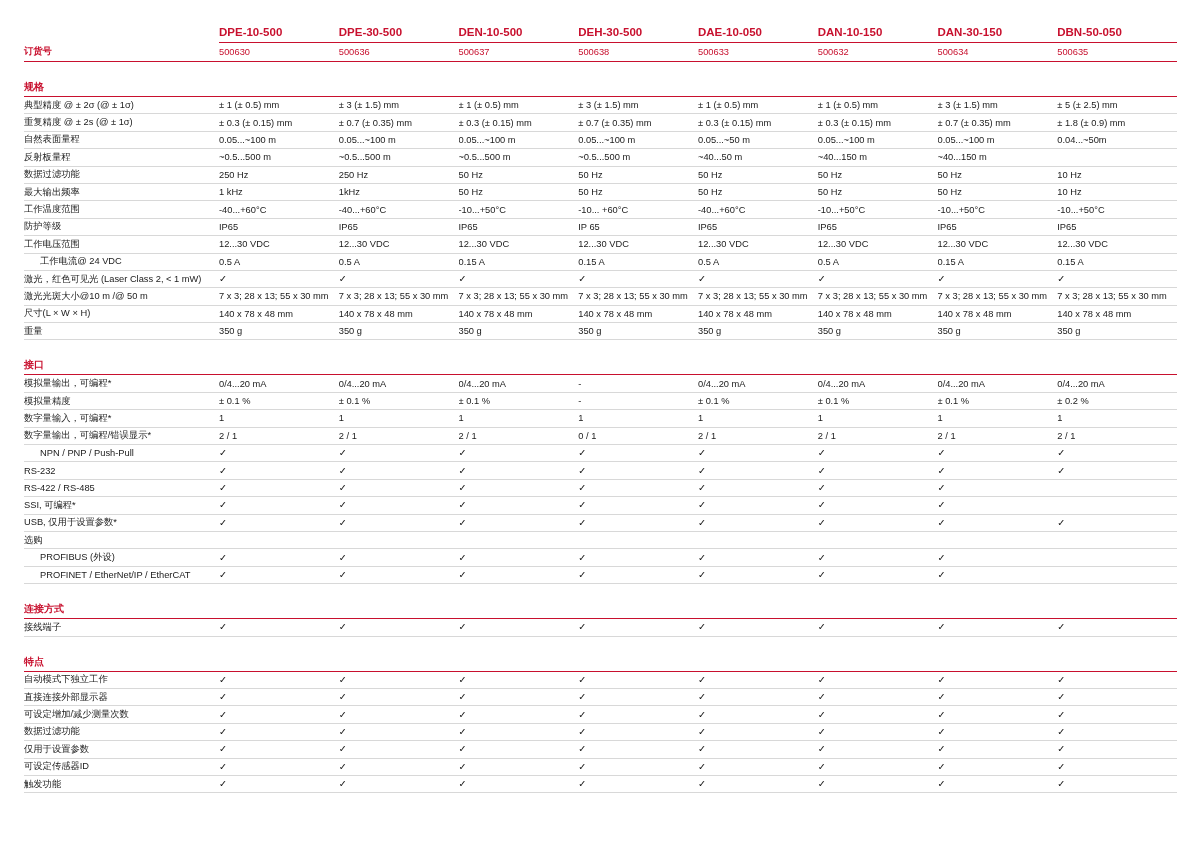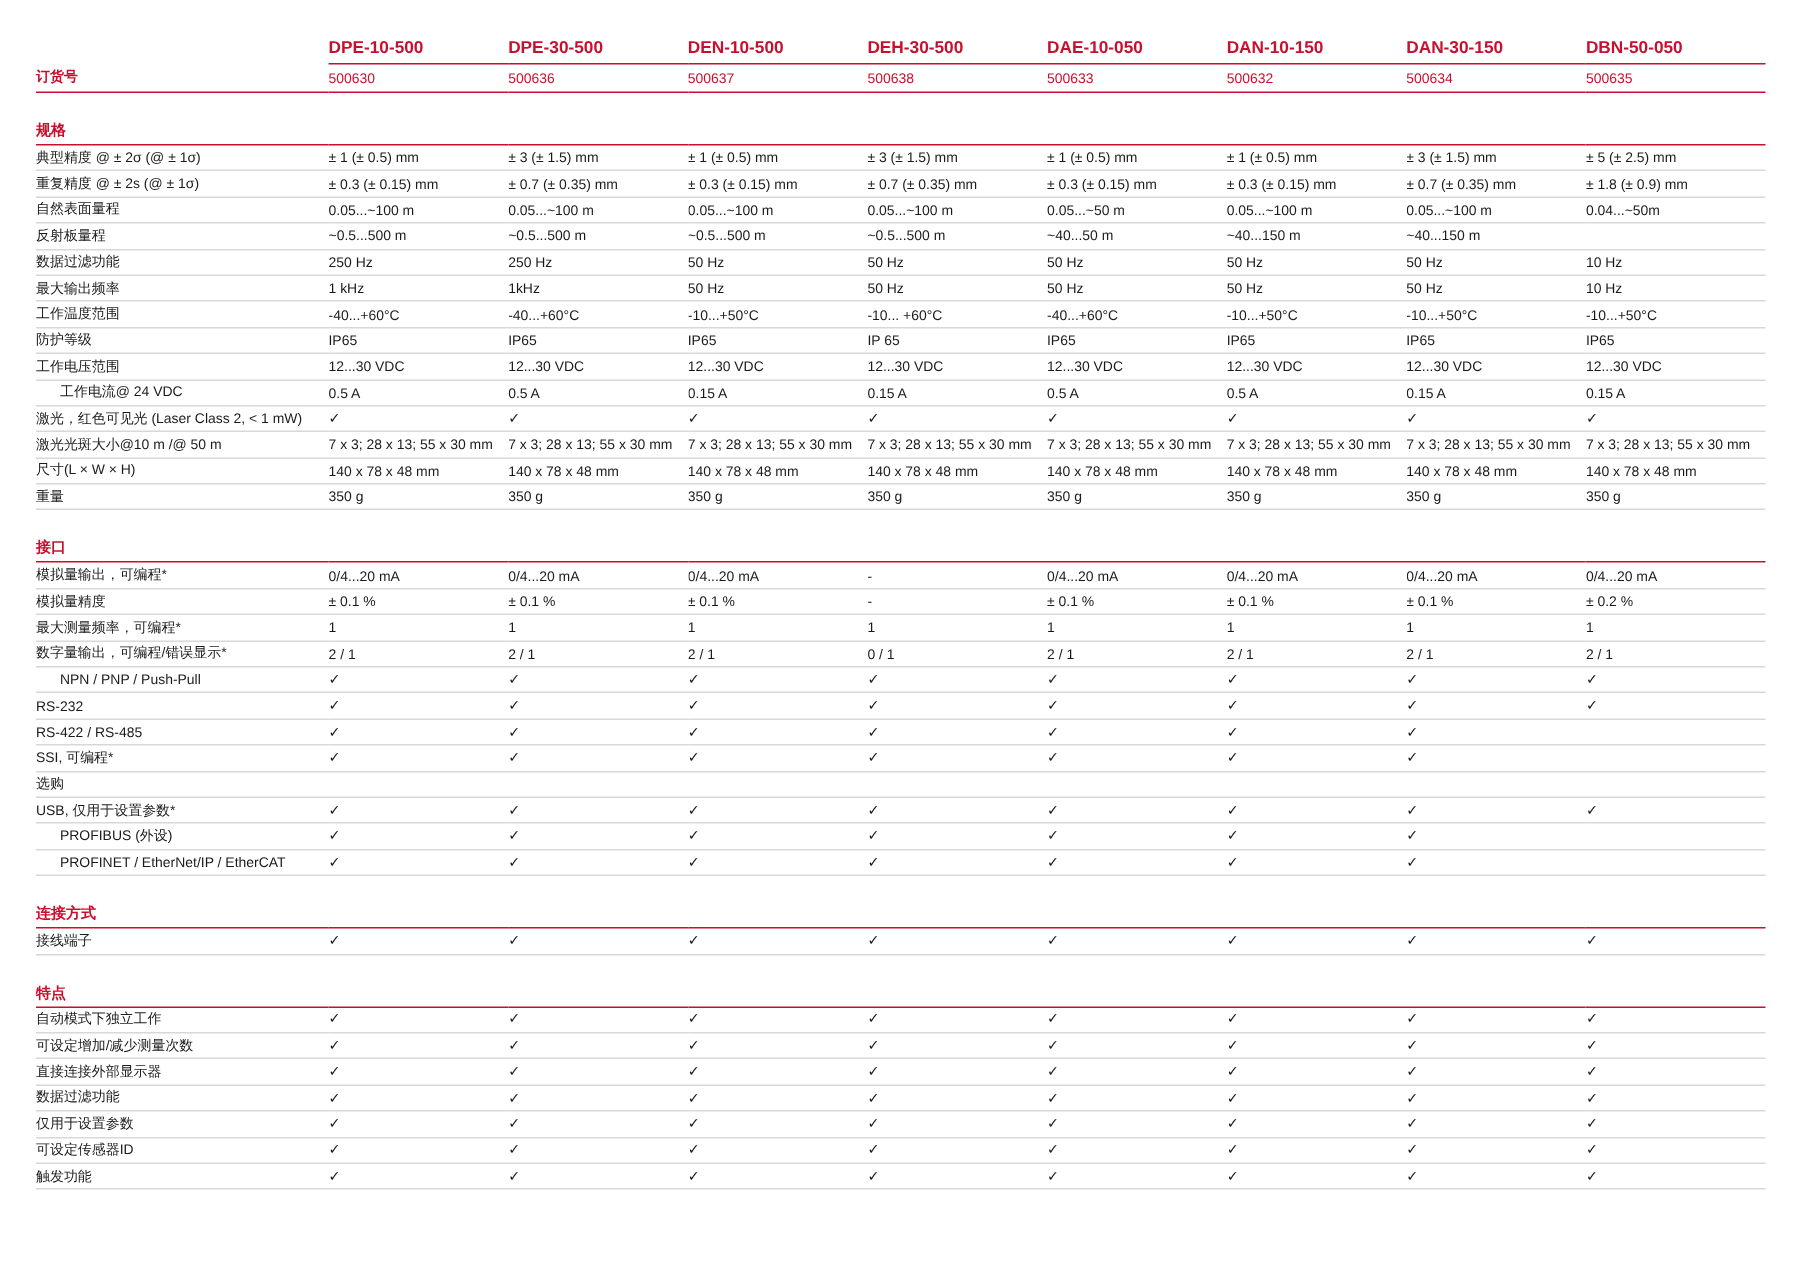--- a/index.html
+++ b/index.html
@@ -338,21 +338,21 @@
           <td class="val-cell">± 0.1 %</td>
           <td class="val-cell">± 0.1 %</td>
           <td class="val-cell">± 0.1 %</td>
           <td class="val-cell">-</td>
           <td class="val-cell">± 0.1 %</td>
           <td class="val-cell">± 0.1 %</td>
           <td class="val-cell">± 0.1 %</td>
           <td class="val-cell">± 0.2 %</td>
         </tr>
         <tr class="data-row">
-          <td class="label-cell">最大测量频率，可编程*</td>
+          <td class="label-cell">数字量输入，可编程*</td>
           <td class="val-cell">1</td>
           <td class="val-cell">1</td>
           <td class="val-cell">1</td>
           <td class="val-cell">1</td>
           <td class="val-cell">1</td>
           <td class="val-cell">1</td>
           <td class="val-cell">1</td>
           <td class="val-cell">1</td>
         </tr>
         <tr class="data-row">
@@ -404,40 +404,40 @@
           <td class="val-cell"><span class="check">✓</span></td>
           <td class="val-cell"><span class="check">✓</span></td>
           <td class="val-cell"><span class="check">✓</span></td>
           <td class="val-cell"><span class="check">✓</span></td>
           <td class="val-cell"><span class="check">✓</span></td>
           <td class="val-cell"><span class="check">✓</span></td>
           <td class="val-cell"><span class="check">✓</span></td>
           <td class="val-cell"></td>
         </tr>
         <tr class="data-row">
+          <td class="label-cell">USB, 仅用于设置参数*</td>
+          <td class="val-cell"><span class="check">✓</span></td>
+          <td class="val-cell"><span class="check">✓</span></td>
+          <td class="val-cell"><span class="check">✓</span></td>
+          <td class="val-cell"><span class="check">✓</span></td>
+          <td class="val-cell"><span class="check">✓</span></td>
+          <td class="val-cell"><span class="check">✓</span></td>
+          <td class="val-cell"><span class="check">✓</span></td>
+          <td class="val-cell"><span class="check">✓</span></td>
+        </tr>
+        <tr class="data-row">
           <td class="label-cell">选购</td>
           <td class="val-cell"></td>
           <td class="val-cell"></td>
           <td class="val-cell"></td>
           <td class="val-cell"></td>
           <td class="val-cell"></td>
           <td class="val-cell"></td>
           <td class="val-cell"></td>
           <td class="val-cell"></td>
-        </tr>
-        <tr class="data-row">
-          <td class="label-cell">USB, 仅用于设置参数*</td>
-          <td class="val-cell"><span class="check">✓</span></td>
-          <td class="val-cell"><span class="check">✓</span></td>
-          <td class="val-cell"><span class="check">✓</span></td>
-          <td class="val-cell"><span class="check">✓</span></td>
-          <td class="val-cell"><span class="check">✓</span></td>
-          <td class="val-cell"><span class="check">✓</span></td>
-          <td class="val-cell"><span class="check">✓</span></td>
-          <td class="val-cell"><span class="check">✓</span></td>
         </tr>
         <tr class="data-row indent">
           <td class="label-cell">PROFIBUS (外设)</td>
           <td class="val-cell"><span class="check">✓</span></td>
           <td class="val-cell"><span class="check">✓</span></td>
           <td class="val-cell"><span class="check">✓</span></td>
           <td class="val-cell"><span class="check">✓</span></td>
           <td class="val-cell"><span class="check">✓</span></td>
           <td class="val-cell"><span class="check">✓</span></td>
           <td class="val-cell"><span class="check">✓</span></td>
@@ -498,32 +498,32 @@
           <td class="val-cell"><span class="check">✓</span></td>
           <td class="val-cell"><span class="check">✓</span></td>
           <td class="val-cell"><span class="check">✓</span></td>
           <td class="val-cell"><span class="check">✓</span></td>
           <td class="val-cell"><span class="check">✓</span></td>
           <td class="val-cell"><span class="check">✓</span></td>
           <td class="val-cell"><span class="check">✓</span></td>
           <td class="val-cell"><span class="check">✓</span></td>
         </tr>
         <tr class="data-row">
+          <td class="label-cell">直接连接外部显示器</td>
+          <td class="val-cell"><span class="check">✓</span></td>
+          <td class="val-cell"><span class="check">✓</span></td>
+          <td class="val-cell"><span class="check">✓</span></td>
+          <td class="val-cell"><span class="check">✓</span></td>
+          <td class="val-cell"><span class="check">✓</span></td>
+          <td class="val-cell"><span class="check">✓</span></td>
+          <td class="val-cell"><span class="check">✓</span></td>
+          <td class="val-cell"><span class="check">✓</span></td>
+        </tr>
+        <tr class="data-row">
           <td class="label-cell">可设定增加/减少测量次数</td>
-          <td class="val-cell"><span class="check">✓</span></td>
-          <td class="val-cell"><span class="check">✓</span></td>
-          <td class="val-cell"><span class="check">✓</span></td>
-          <td class="val-cell"><span class="check">✓</span></td>
-          <td class="val-cell"><span class="check">✓</span></td>
-          <td class="val-cell"><span class="check">✓</span></td>
-          <td class="val-cell"><span class="check">✓</span></td>
-          <td class="val-cell"><span class="check">✓</span></td>
-        </tr>
-        <tr class="data-row">
-          <td class="label-cell">直接连接外部显示器</td>
           <td class="val-cell"><span class="check">✓</span></td>
           <td class="val-cell"><span class="check">✓</span></td>
           <td class="val-cell"><span class="check">✓</span></td>
           <td class="val-cell"><span class="check">✓</span></td>
           <td class="val-cell"><span class="check">✓</span></td>
           <td class="val-cell"><span class="check">✓</span></td>
           <td class="val-cell"><span class="check">✓</span></td>
           <td class="val-cell"><span class="check">✓</span></td>
         </tr>
         <tr class="data-row">

